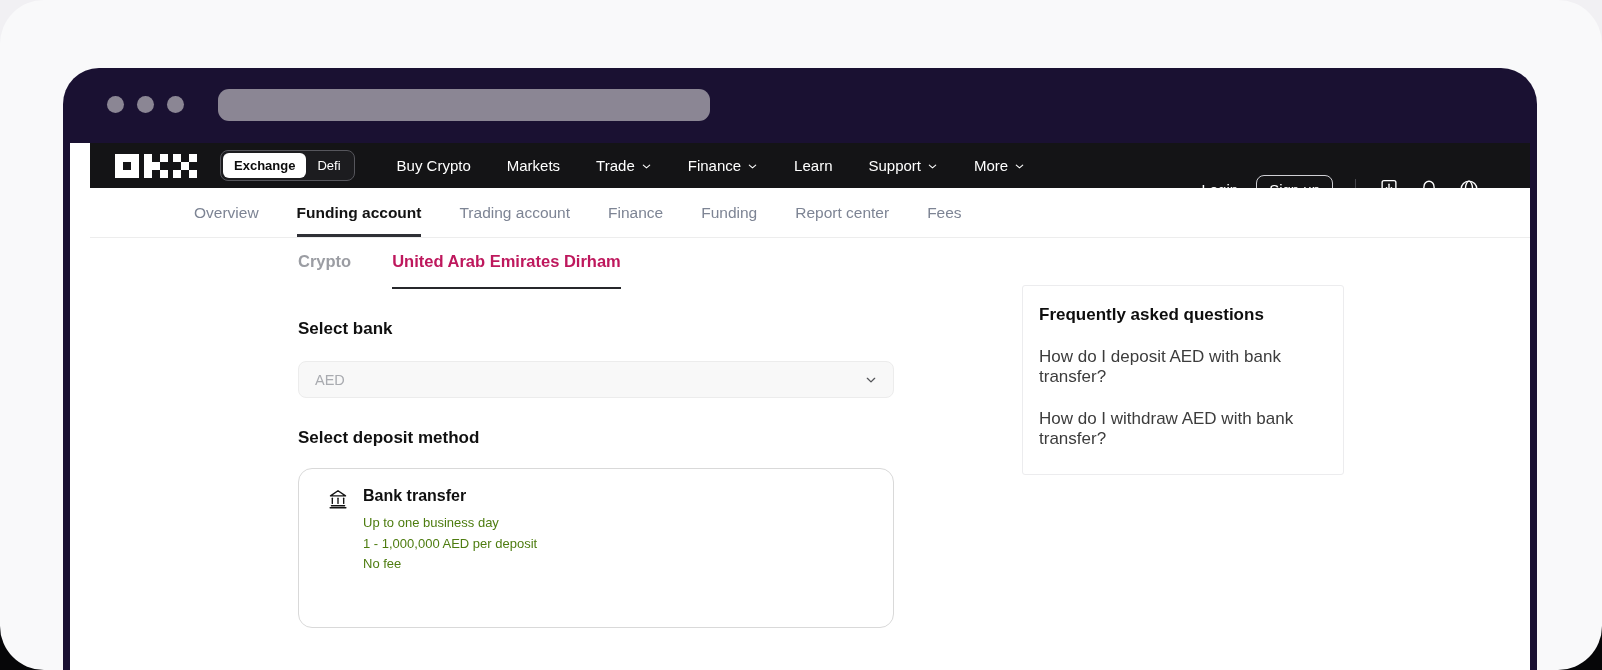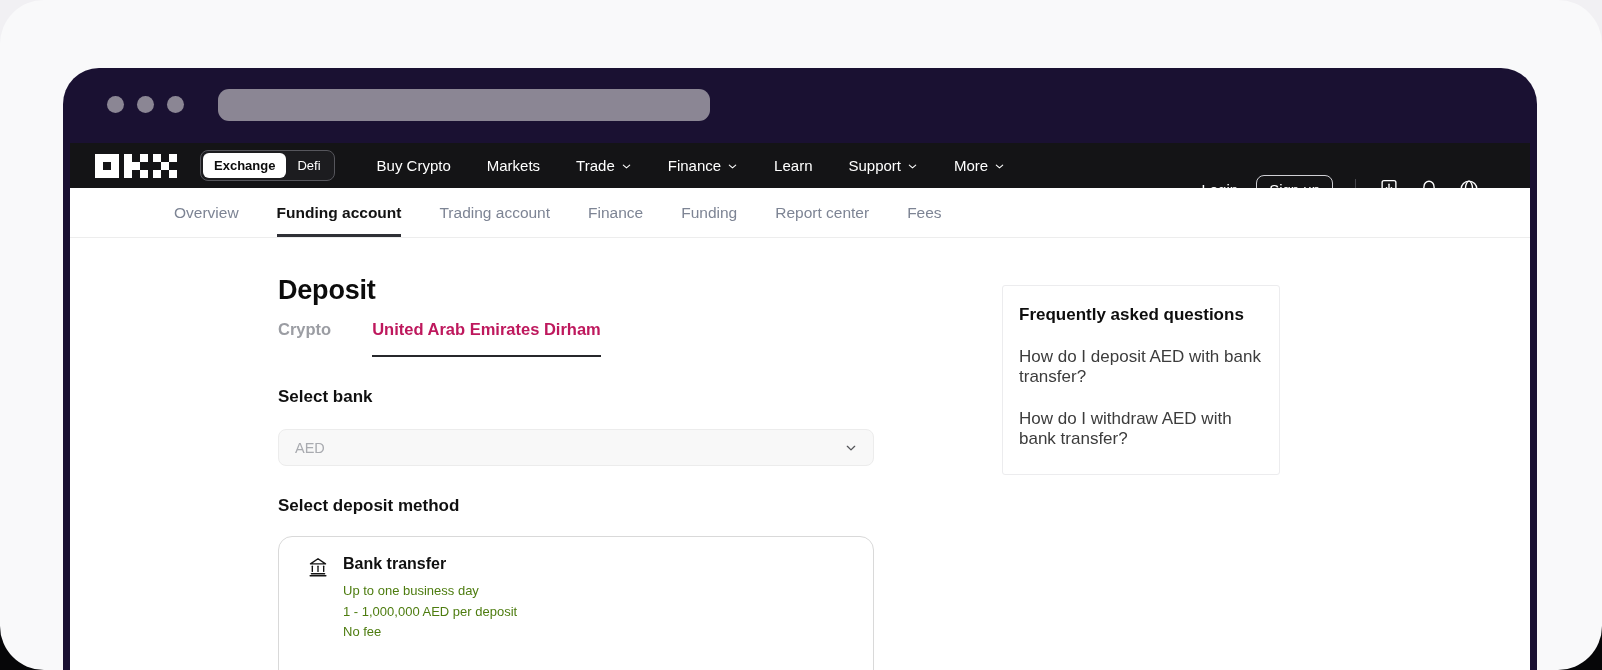--- a/index.html
+++ b/index.html
@@ -5,21 +5,21 @@
   html,body{margin:0;padding:0;width:1602px;height:670px;overflow:hidden;
     font-family:"Liberation Sans",sans-serif;background:#f1f0f3;}
   .bg-bottom{position:absolute;left:0;right:0;top:55%;bottom:0;background:#060608;}
   .frame{position:absolute;inset:0;background:#f9f9fa;border-radius:44px;}
   
   .window{position:absolute;left:63px;top:68px;width:1474px;height:602px;
     background:#1a1132;border-radius:36px 36px 0 0;overflow:hidden;}
   .titlebar{position:relative;height:75px;}
   .dot{position:absolute;top:28px;width:17px;height:17px;border-radius:50%;background:#8b8694;}
   .addressbar{position:absolute;left:155px;top:21px;width:492px;height:32px;border-radius:11px;background:#8b8694;}
-  .page{position:absolute;left:7px;right:7px;top:75px;bottom:0;background:#fff;display:flex;flex-direction:column;}
+  .page{position:absolute;left:7px;right:7px;top:75px;bottom:0;background:#fff;display:flex;flex-direction:column;padding-left:20px;}
   
   .topnav{height:45px;background:#141416;display:flex;align-items:center;padding-left:25px;color:#fff;flex:0 0 auto;}
   .okx-logo{display:flex;gap:5px;margin-right:23px;}
   .glyph{display:grid;grid-template-columns:repeat(3,8px);grid-template-rows:repeat(3,8px);}
   .glyph i{background:#fff;}
   .glyph-o{width:24px;height:24px;box-sizing:border-box;border:8px solid #fff;}
   .toggle{display:flex;align-items:center;background:#1c1c1f;border:1px solid #56565c;border-radius:8px;padding:2px;margin-right:42px;}
   .toggle .opt{font-size:13px;padding:5px 11px;color:#fff;white-space:nowrap;cursor:pointer;}
   .toggle .opt.sel{background:#fff;color:#0b0b0b;border-radius:6px;font-weight:700;}
   .navlinks{display:flex;gap:36px;align-items:center;font-size:15px;font-weight:500;}
@@ -45,21 +45,21 @@
   .section-label{margin-top:30px;font-size:17px;font-weight:700;color:#101010;}
   .select{margin-top:22px;height:37px;background:#f8f8f8;border:1px solid #ececec;border-radius:8px;
     display:flex;align-items:center;justify-content:space-between;padding:0 14px 0 16px;box-sizing:border-box;cursor:pointer;}
   .select .ph{color:#a9abb0;font-size:14.5px;}
   .method-card{margin-top:20px;border:1px solid #d9d9d9;border-radius:14px;padding:18px 24px 24px 28px;
     display:flex;gap:14px;height:160px;box-sizing:border-box;cursor:pointer;background:#fff;}
   .method-name{font-size:16px;font-weight:700;color:#101010;margin-bottom:9px;}
   .method-detail{font-size:13px;color:#4d7c0f;margin-top:3px;line-height:1.35;}
   .bank-ic{margin-top:1px;color:#141414;}
   
-  .faq{position:absolute;left:932px;top:47px;width:278px;box-sizing:border-box;
+  .faq{position:absolute;left:932px;top:47px;width:322px;box-sizing:border-box;
     border:1px solid #ececee;border-radius:3px;padding:19px 16px 25px;background:#fff;}
   .faq-title{font-size:17px;font-weight:700;color:#0e0e0e;}
   .faq-q{font-size:17px;color:#3c3c3c;margin-top:22px;cursor:pointer;}
 </style>
 </head>
 <body>
 
 <div class="bg-bottom"></div>
 <div class="frame"></div>
 
@@ -177,21 +177,20 @@
       <span class="item">Trading account</span>
       <span class="item">Finance</span>
       <span class="item">Funding</span>
       <span class="item">Report center</span>
       <span class="item">Fees</span>
     </div>
 
     <div class="content">
 
       <div class="main-col">
-        <h1 class="page-title">Deposit</h1>
 
         <div class="tabs">
           <span class="tab">Crypto</span>
           <span class="tab active">United Arab Emirates Dirham</span>
         </div>
 
         <div class="section-label">Select bank</div>
 
         <div class="select">
           <span class="ph">AED</span>

